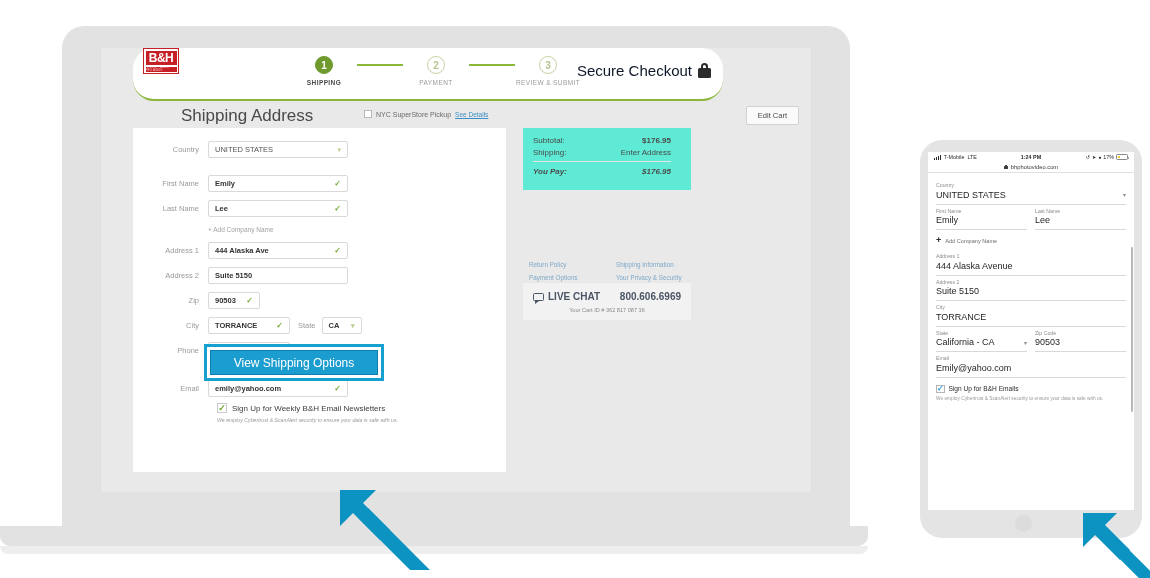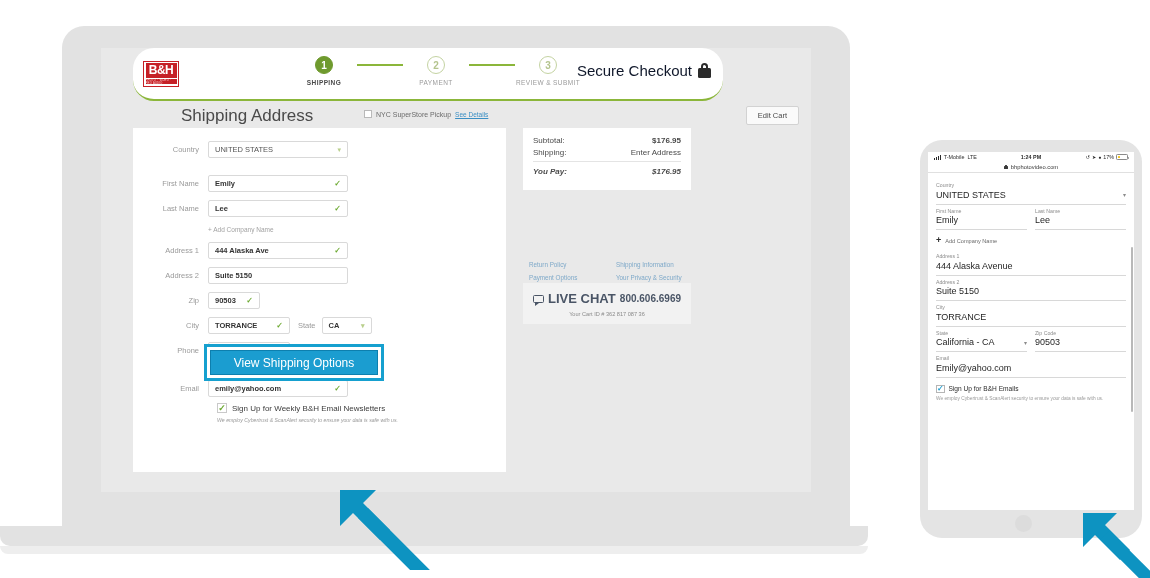--- a/index.html
+++ b/index.html
@@ -36,21 +36,21 @@
     background: #e9e9e9;
     overflow: hidden;
   }
 
   
   .site-header {
     position: absolute; left: 32px; top: 0px;
     width: 590px; height: 53px;
     background: #ffffff;
     border-bottom: 2px solid #8bb63a;
-    display: flex; align-items: center; border-radius: 21px;
+    display: flex;  border-radius: 21px;
   }
   .bh-logo {
     margin-left: 10px; width: 36px; height: 26px;
     background: #ffffff; border: 1.6px solid #c62026;
     display: flex; flex-direction: column; align-items: center; justify-content: center;
     padding: 1.5px;
   }
   .bh-logo-top {
     width: 100%; height: 15px; background: #c62026;
     color: #ffffff; font-size: 12px; font-weight: bold;
@@ -118,21 +118,21 @@
   .frow { display: flex; align-items: center; margin-bottom: 8px; }
   .flabel { width: 75px; text-align: right; padding-right: 9px; font-size: 7.5px; color: #9a9a9a; }
   .finput {
     height: 17px; border: 1px solid #d9d9d9; border-radius: 2px; background: #fff;
     display: flex; align-items: center; padding: 0 6px;
     font-size: 7.5px; color: #333; font-weight: bold; position: relative;
   }
   .finput.w-main { width: 140px; }
   .finput.w-zip  { width: 52px; }
   .finput.w-city { width: 82px; }
-  .finput.w-state{ width: 50px; }
+  .finput.w-state{ width: 40px; }
   .finput.w-phone{ width: 82px; }
   .finput.plain { font-weight: normal; color: #555; }
   .chk { color: #6aa82e; font-size: 8px; margin-left: auto; font-weight: bold; }
   .caret { margin-left: auto; color: #b9cf8b; font-size: 7px; }
   .sublink { font-size: 6.5px; color: #a2a2a2; }
   .addext { font-size: 6.5px; color: #a2a2a2; margin-left: 9px; }
   .statelbl { font-size: 7.5px; color: #9a9a9a; margin: 0 6px 0 8px; }
 
   .newsletter-row { display: flex; align-items: center; gap: 5px; margin-top: 3px; margin-left: 84px; }
   .nl-check {
@@ -148,21 +148,21 @@
     border: 3px solid #16a0cf; background: #ffffff; padding: 3px;
   }
   .cta-btn {
     width: 168px; height: 25px; background: #1b9dd0; border: 1px solid #0d7fae;
     color: #ffffff; font-size: 12px; display: flex; align-items: center; justify-content: center;
   }
 
   
   .sum-card {
     position: absolute; left: 422px; top: 80px; width: 168px;
-    background: #ffffff; padding: 8px 10px 11px 10px;
+    background: #5eead4; padding: 8px 20px 11px 10px;
   }
   .sum-row { display: flex; justify-content: space-between; font-size: 8px; color: #4a4a4a; margin-bottom: 3px; }
   .sum-row.bold { font-weight: bold; font-style: italic; }
   .sum-hr { height: 1px; background: #e4e4e4; margin: 4px 0 5px 0; }
   .place-order {
     margin-top: 7px; height: 24px; background: #bddff0; border-radius: 2px;
     color: #ffffff; font-size: 12px; font-weight: bold;
     display: flex; align-items: center; justify-content: center;
   }
   .gift-card {
@@ -193,21 +193,21 @@
   }
   .chat-top { display: flex; align-items: center; justify-content: space-between; }
   .chat-left { display: flex; align-items: center; gap: 4px; }
   .chat-bubble {
     width: 11px; height: 8px; border: 1.4px solid #4a5566; border-radius: 1.5px; position: relative;
   }
   .chat-bubble::after {
     content: ''; position: absolute; left: 1px; bottom: -4px;
     border-left: 4px solid #4a5566; border-bottom: 3px solid transparent; border-top: 0;
   }
-  .chat-label { font-size: 13px; font-weight: bold; color: #4a5566; }
+  .chat-label { font-size: 10px; font-weight: bold; color: #4a5566; }
   .chat-phone { font-size: 10px; font-weight: bold; color: #4a5566; }
   .cart-id { text-align: center; font-size: 5.6px; color: #8a8a8a; margin-top: 5px; }
 
   
   .phone-body {
     position: absolute; left: 920px; top: 140px;
     width: 222px; height: 398px;
     background: #e4e4e4; border-radius: 22px;
   }
   .phone-screen {

